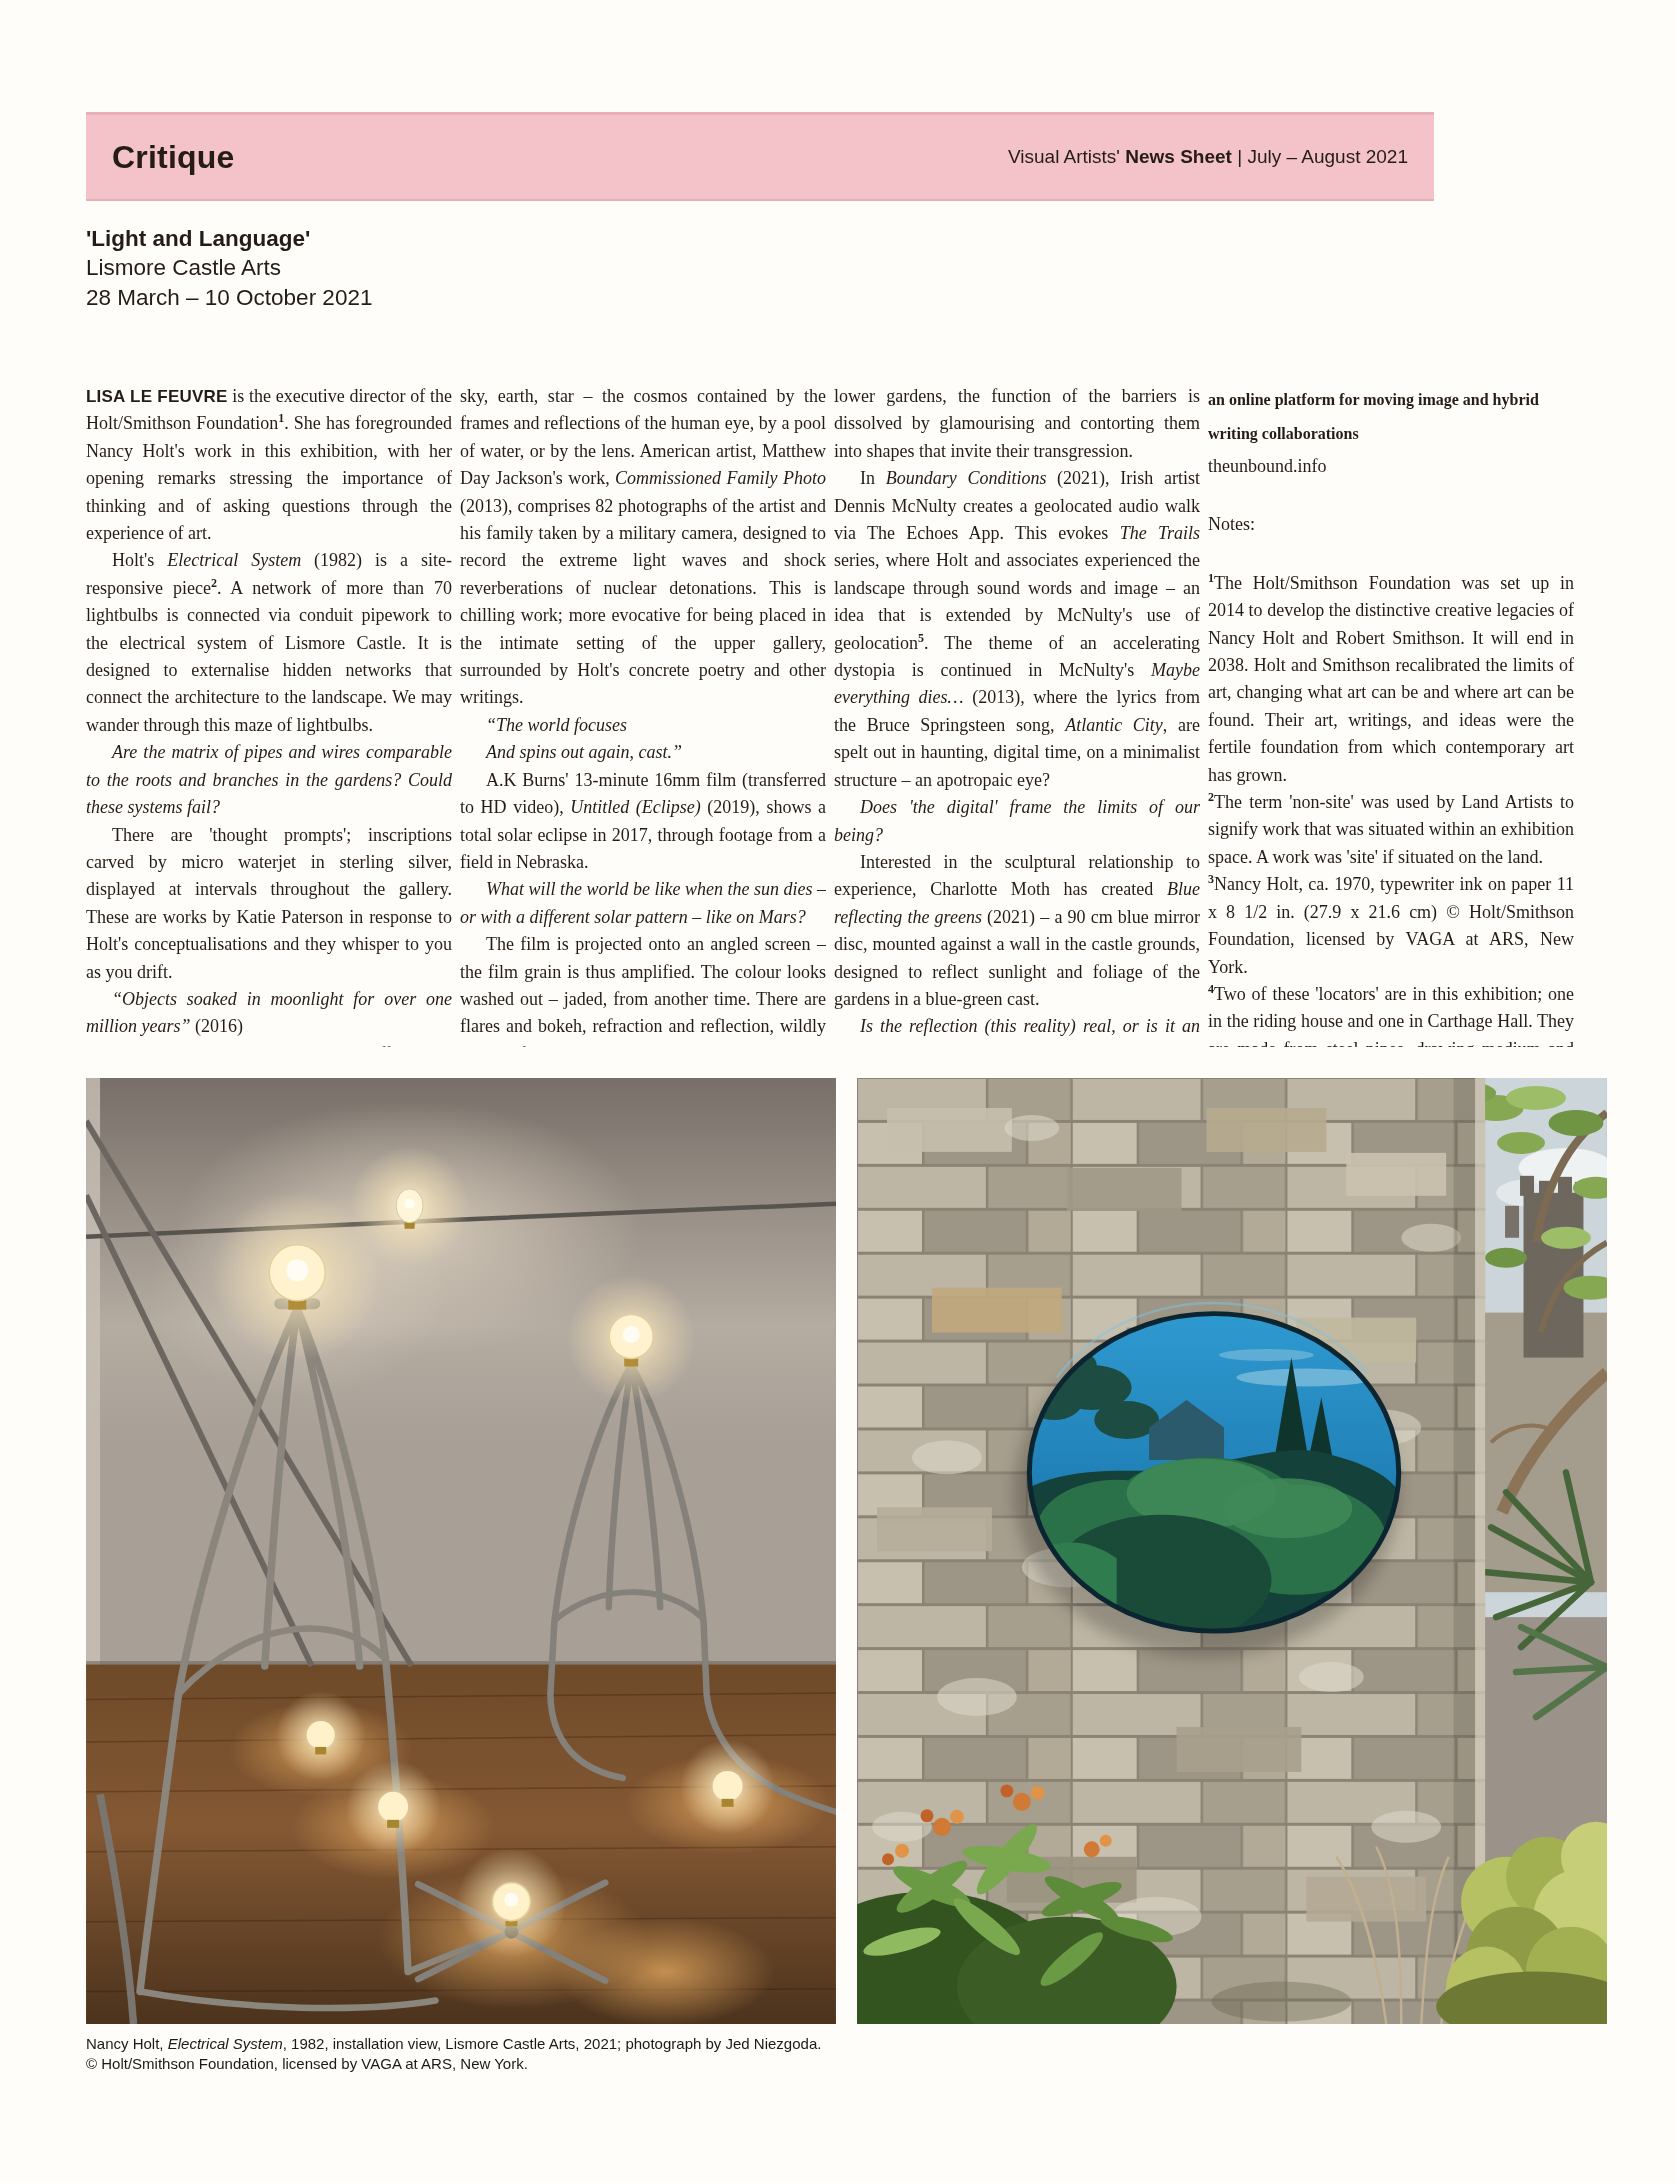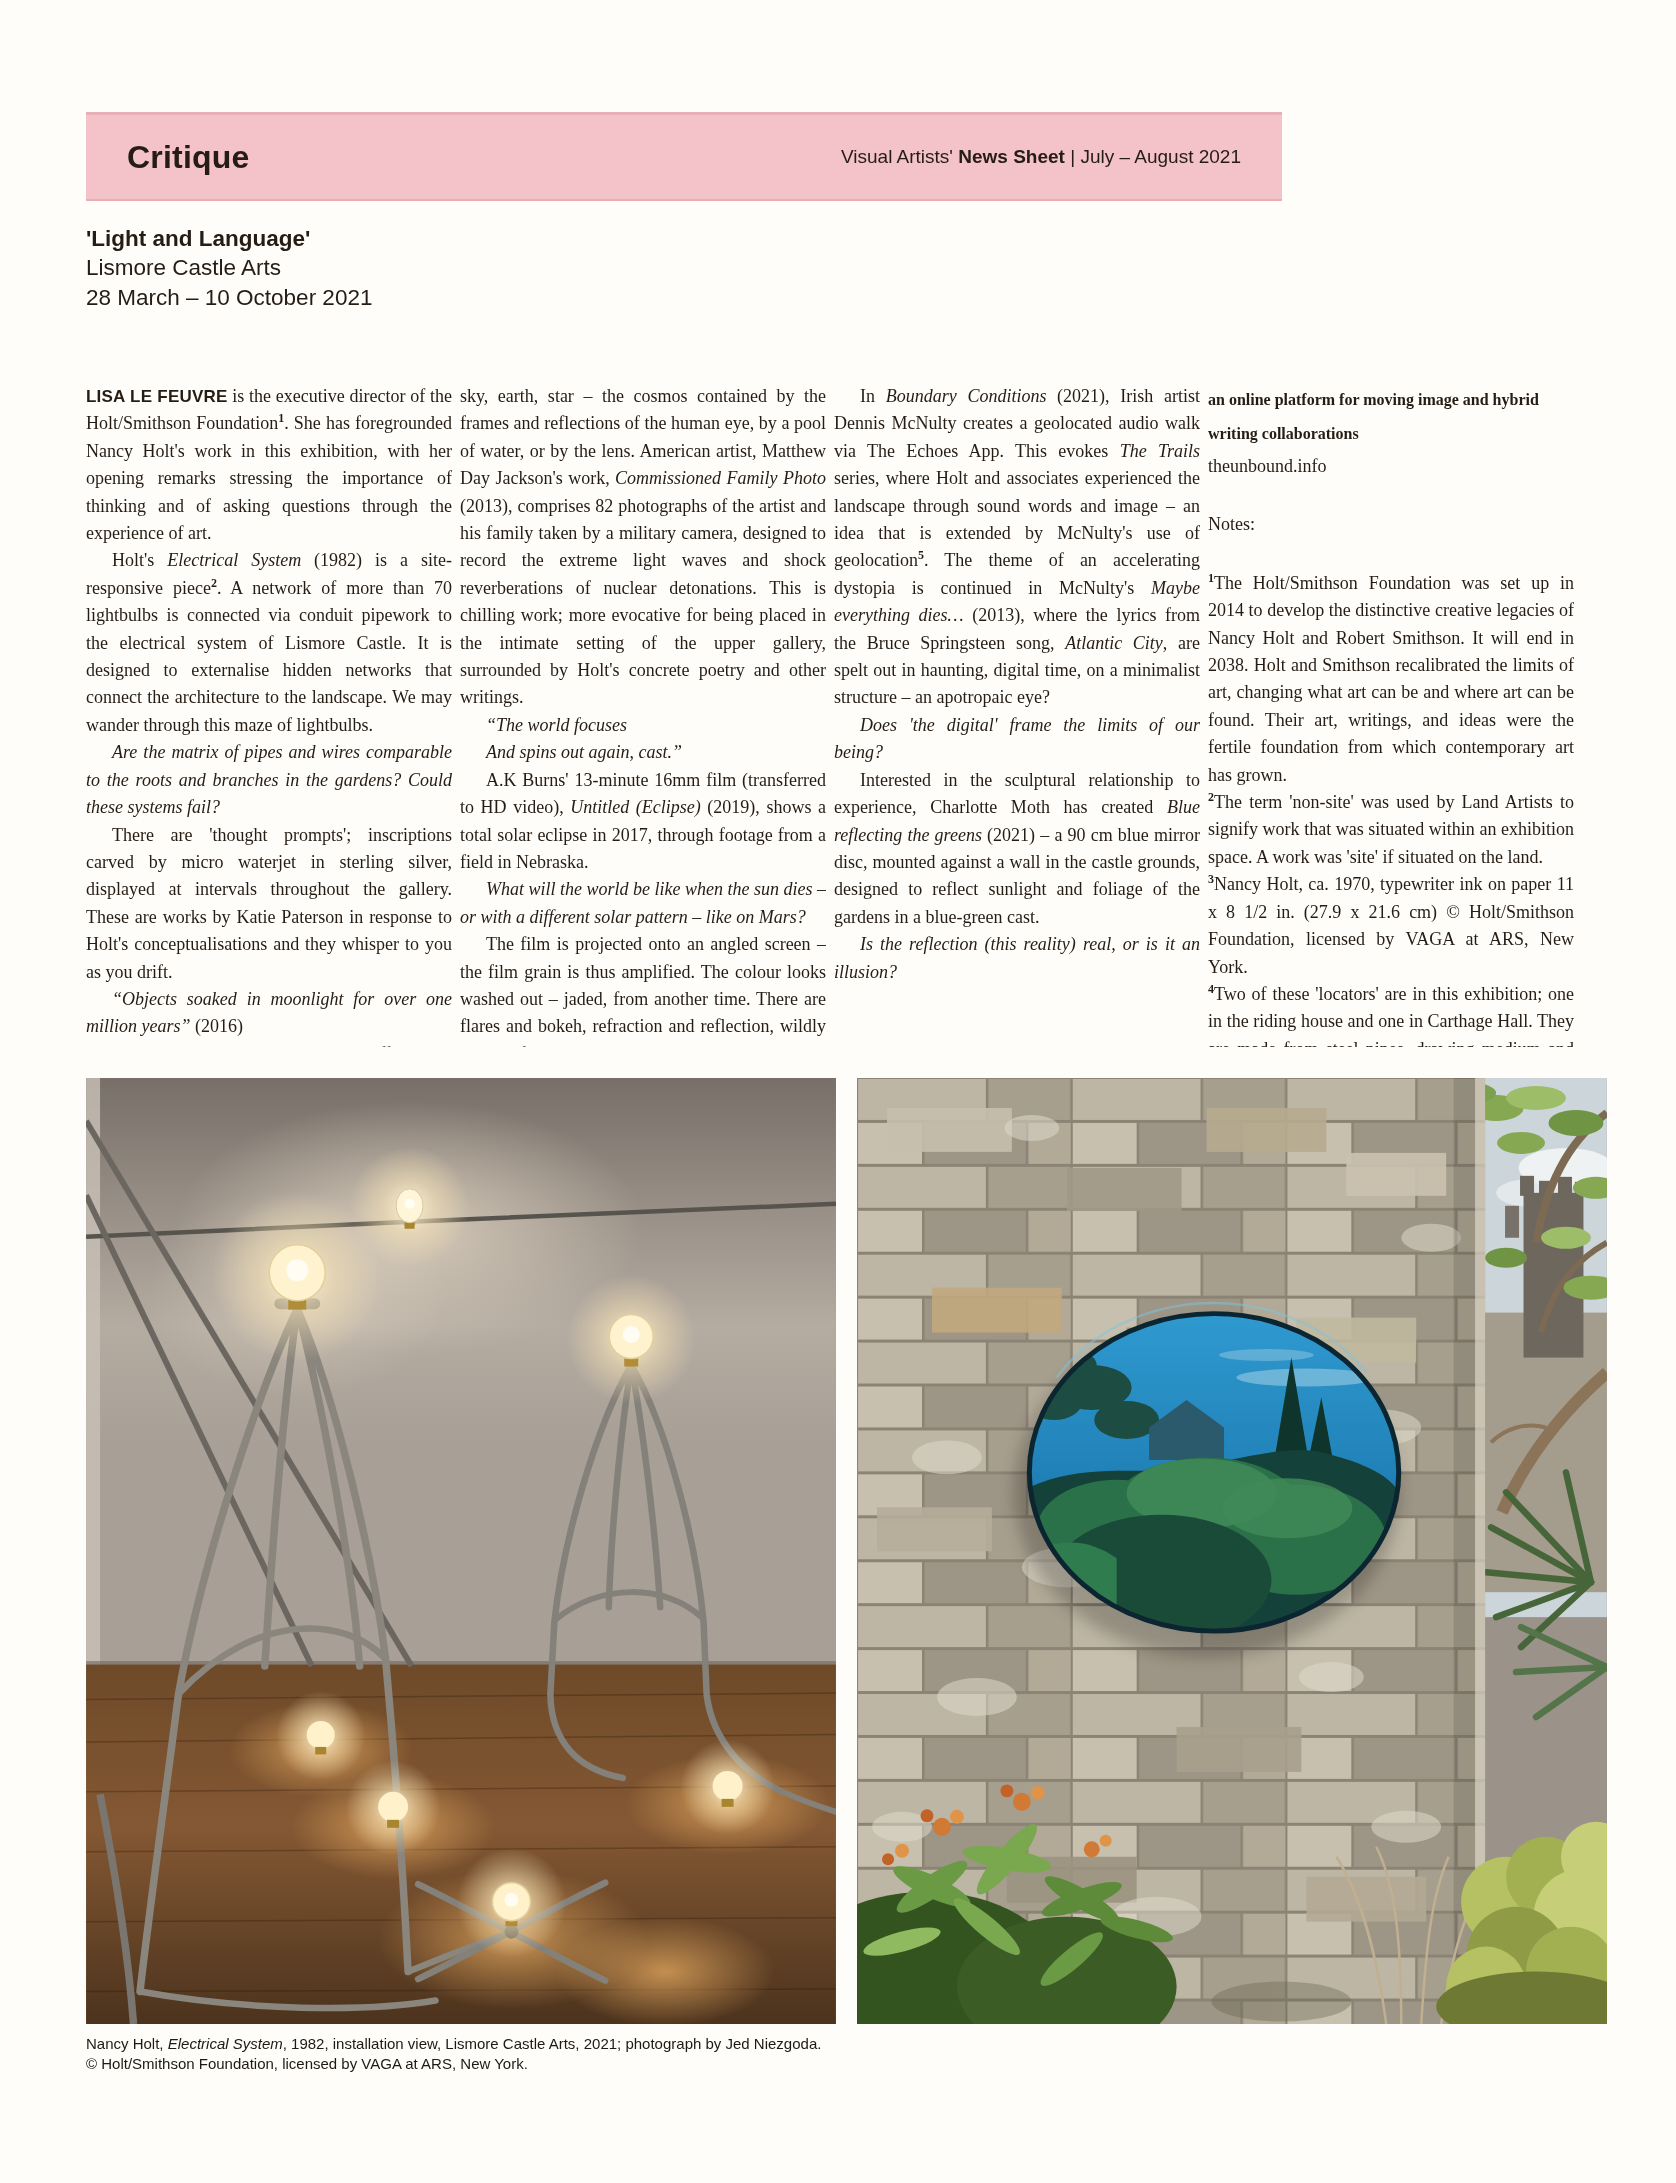--- a/index.html
+++ b/index.html
@@ -7,27 +7,27 @@
   }
   html,body{margin:0;padding:0;}
   body{
     width:1676px; height:2183px; position:relative;
     background:var(--bg); color:var(--ink);
     font-family:"Liberation Sans",sans-serif;
     -webkit-font-smoothing:antialiased;
   }
   
   .band{
-    position:absolute; left:86px; top:112px; width:1196px; height:89px;
+    position:absolute; left:86px; top:112px; width:1348px; height:89px;
     background:var(--pink);
     border-top:3.5px solid var(--pink-dark);
     border-bottom:2.5px solid var(--pink-dark);
     box-sizing:border-box;
     display:flex; align-items:center; justify-content:space-between;
-    padding:0 41px;
+    padding:0 26px;
   }
   .band .section{font-size:32px;font-weight:bold;letter-spacing:0.2px;}
   .band .issue{font-size:19px;white-space:nowrap;}
   .band .issue b{font-weight:bold;}
   
   .show{position:absolute;left:86px;top:224px;font-size:22.5px;line-height:29.4px;}
   .show .t{font-weight:bold;}
   
   .cols{
     position:absolute; left:86px; top:383px; width:1523px; height:664px;
@@ -92,20 +92,21 @@
         <p class="first">sky, earth, star – the cosmos contained by the frames and reflections of the human eye, by a pool of water, or by the lens. American artist, Matthew Day Jackson's work, <i>Commissioned Family Photo</i> (2013), comprises 82 photographs of the artist and his family taken by a military camera, designed to record the extreme light waves and shock reverberations of nuclear detonations. This is chilling work; more evocative for being placed in the intimate setting of the upper gallery, surrounded by Holt's concrete poetry and other writings.</p>
         <p><i>“The world focuses</i></p>
         <p><i>And spins out again, cast.”</i></p>
         <p>A.K Burns' 13-minute 16mm film (transferred to HD video), <i>Untitled (Eclipse)</i> (2019), shows a total solar eclipse in 2017, through footage from a field in Nebraska.</p>
         <p><i>What will the world be like when the sun dies – or with a different solar pattern – like on Mars?</i></p>
         <p>The film is projected onto an angled screen – the film grain is thus amplified. The colour looks washed out – jaded, from another time. There are flares and bokeh, refraction and reflection, wildly ranging focus – ominous and unsettling.</p>
       </div>
     </div>
   <div class="col col3">
     <div class="paras">
+        <p class="first">lower gardens, the function of the barriers is dissolved by glamourising and contorting them into shapes that invite their transgression.</p>
         <p>In <i>Boundary Conditions</i> (2021), Irish artist Dennis McNulty creates a geolocated audio walk via The Echoes App. This evokes <i>The Trails</i> series, where Holt and associates experienced the landscape through sound words and image – an idea that is extended by McNulty's use of geolocation<sup>5</sup>. The theme of an accelerating dystopia is continued in McNulty's <i>Maybe everything dies…</i> (2013), where the lyrics from the Bruce Springsteen song, <i>Atlantic City</i>, are spelt out in haunting, digital time, on a minimalist structure – an apotropaic eye?</p>
         <p><i>Does 'the digital' frame the limits of our being?</i></p>
         <p>Interested in the sculptural relationship to experience, Charlotte Moth has created <i>Blue reflecting the greens</i> (2021) – a 90 cm blue mirror disc, mounted against a wall in the castle grounds, designed to reflect sunlight and foliage of the gardens in a blue-green cast.</p>
         <p><i>Is the reflection (this reality) real, or is it an illusion?</i></p>
       </div>
     <div class="spacer"></div>
 
   </div>
   <div class="col col4">
     <p class="lead">an online platform for moving image and hybrid writing collaborations</p>

